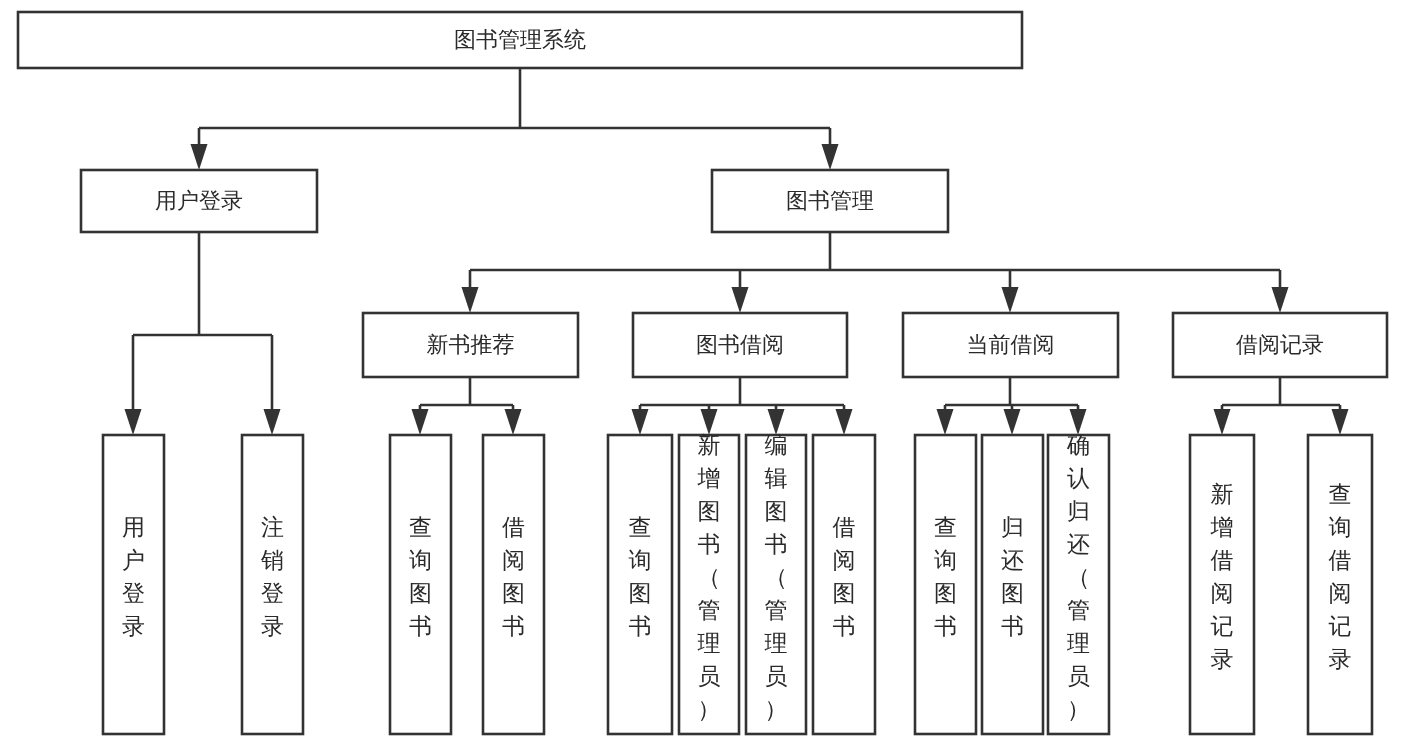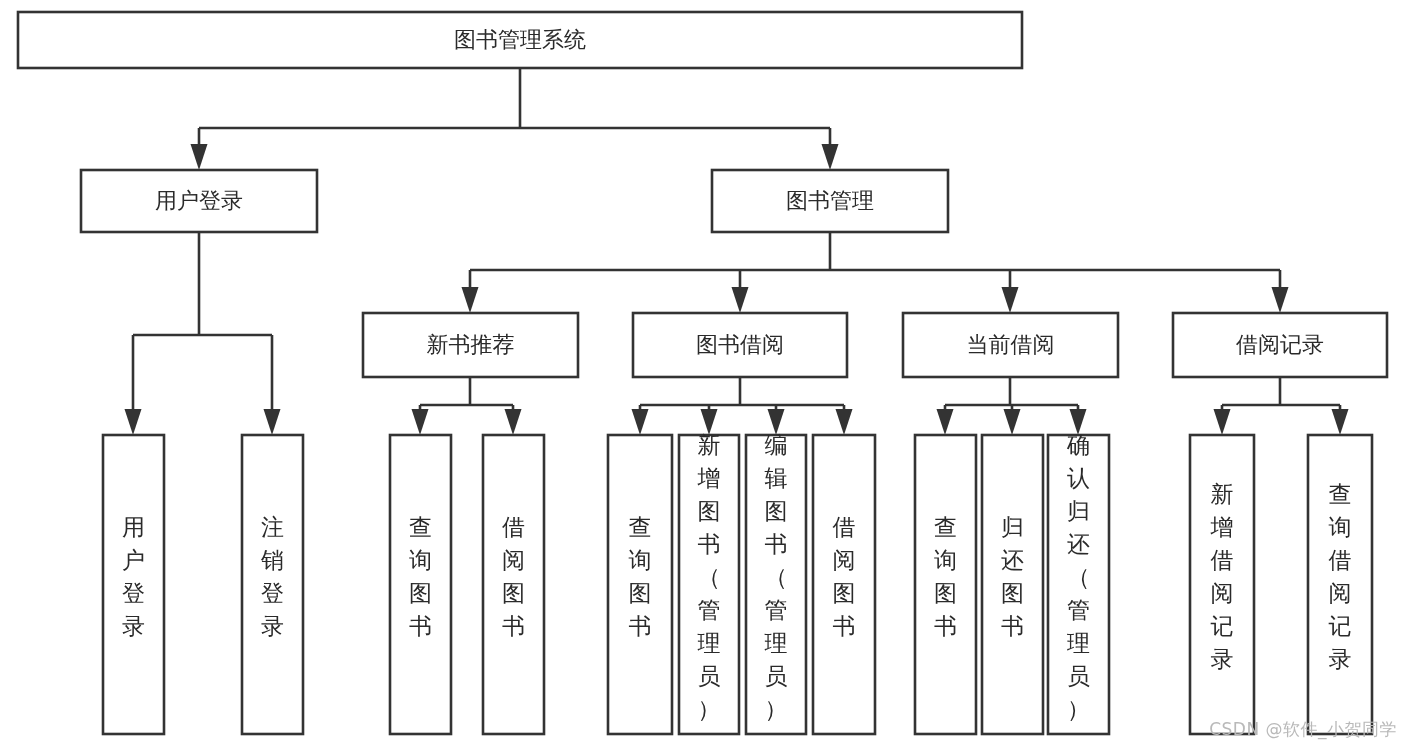--- a/index.html
+++ b/index.html
@@ -235,14 +235,13 @@
         <g>
           <rect x="1190" y="435" width="64" height="299" class="node-box"></rect>
           <text x="1222" y="502" text-anchor="middle" class="" font-size="23" fill="#2a2a2a" font-family="&quot;DejaVu Sans&quot;, &quot;Liberation Sans&quot;, sans-serif"><tspan x="1222" y="502" text-anchor="middle">新</tspan><tspan x="1222" y="535" text-anchor="middle">增</tspan><tspan x="1222" y="568" text-anchor="middle">借</tspan><tspan x="1222" y="601" text-anchor="middle">阅</tspan><tspan x="1222" y="634" text-anchor="middle">记</tspan><tspan x="1222" y="667" text-anchor="middle">录</tspan></text>
         </g>
         <g>
           <rect x="1308" y="435" width="64" height="299" class="node-box"></rect>
           <text x="1340" y="502" text-anchor="middle" class="" font-size="23" fill="#2a2a2a" font-family="&quot;DejaVu Sans&quot;, &quot;Liberation Sans&quot;, sans-serif"><tspan x="1340" y="502" text-anchor="middle">查</tspan><tspan x="1340" y="535" text-anchor="middle">询</tspan><tspan x="1340" y="568" text-anchor="middle">借</tspan><tspan x="1340" y="601" text-anchor="middle">阅</tspan><tspan x="1340" y="634" text-anchor="middle">记</tspan><tspan x="1340" y="667" text-anchor="middle">录</tspan></text>
         </g>
       </g>
   </svg>
-  <div class="watermark">CSDN @软件_小贺同学</div>
 </div>
 
 </body></html>

